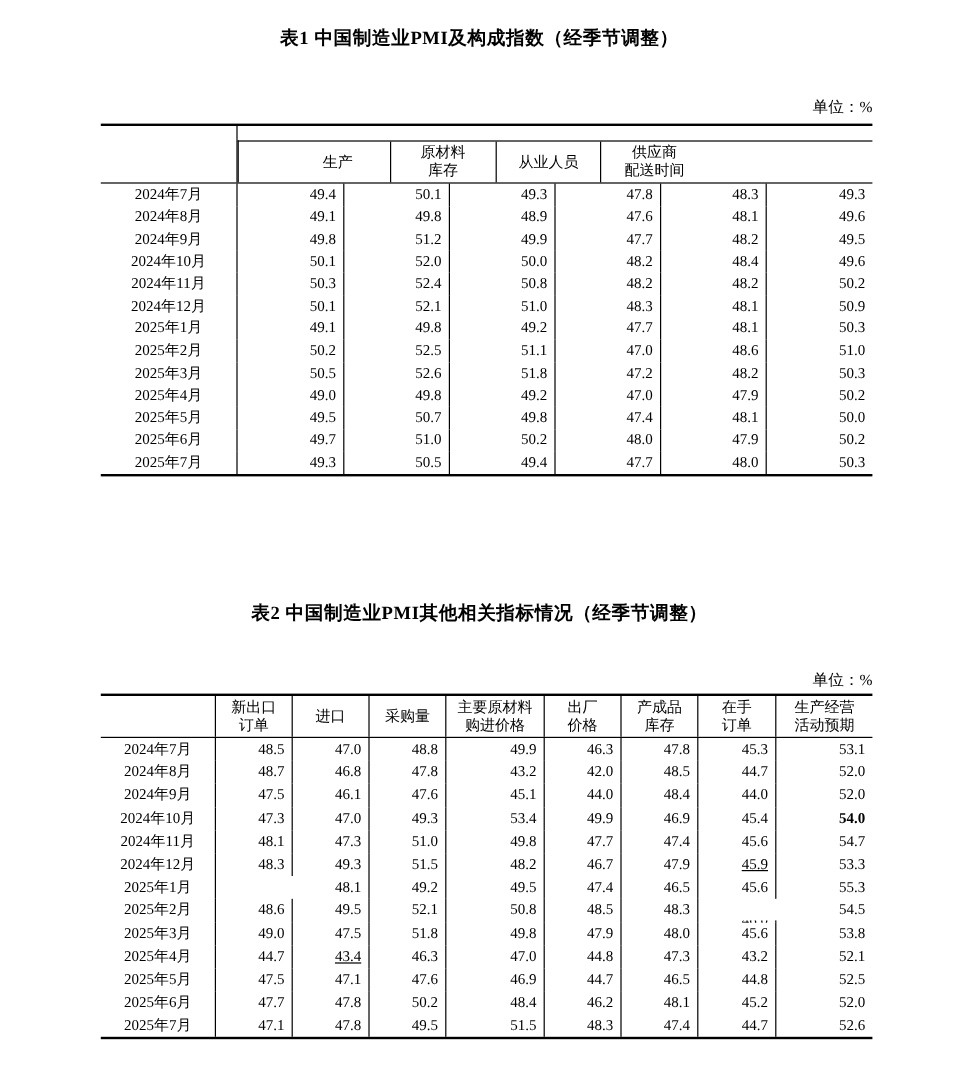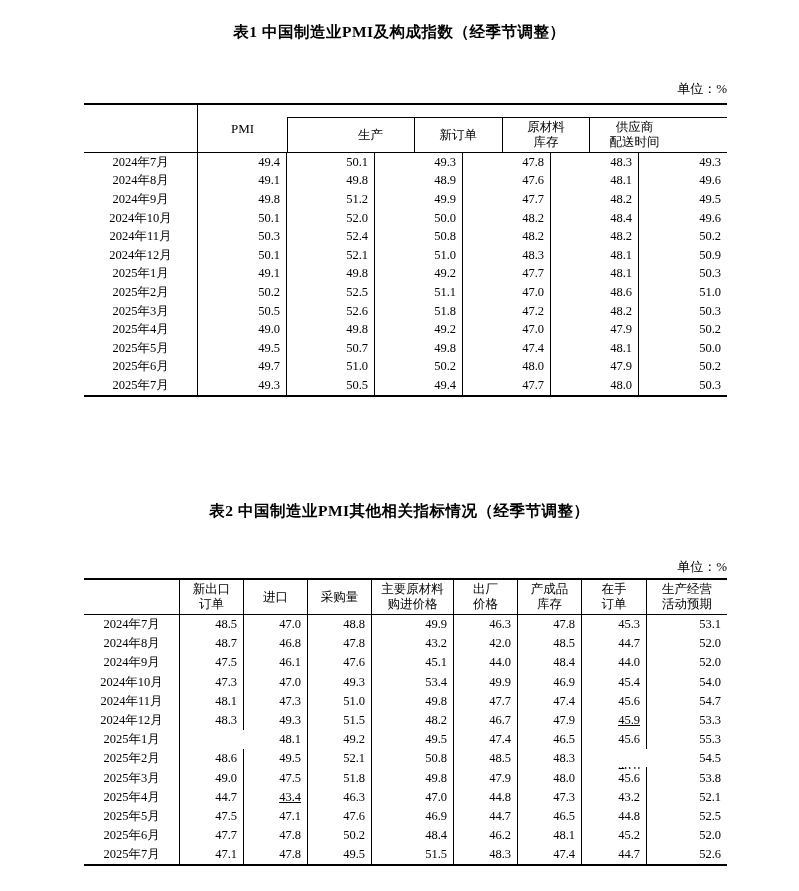--- a/index.html
+++ b/index.html
@@ -62,26 +62,25 @@
 
 <div>
 
   <div class="abs doc-title" style="top:22px">表1 中国制造业PMI及构成指数（经季节调整）</div>
 
   <div class="abs unit-label" style="top:80px">单位：%</div>
 
   <div class="abs tbl t1" style="top:103px">
     <div class="t1head">
       <div class="corner"></div>
-      <div class="pmihc">PMI</div>
       <div class="t1sub">
         <div class="hcell cell">生产</div>
-        <div class="hcell cell">新订单</div>
         <div class="hcell cell">原材料
 库存</div>
+        <div class="hcell cell">从业人员</div>
         <div class="hcell cell last">供应商
 配送时间</div>
       </div>
     </div>
     <div class="rows">
 
         <div class="row">
           <div class="cell lab">2024年7月</div>
         <div class="cell num" style="width: 89px;">49.4</div>
           <div class="cell num" style="width: 88px;">50.1</div>
@@ -275,21 +274,21 @@
 
         <div class="row">
           <div class="cell lab">2024年10月</div>
         <div class="cell num" style="width: 64px;">47.3</div>
           <div class="cell num" style="width: 64px;">47.0</div>
           <div class="cell num" style="width: 64px;">49.3</div>
           <div class="cell num" style="width: 82px;">53.4</div>
           <div class="cell num" style="width: 64px;">49.9</div>
           <div class="cell num" style="width: 64px;">46.9</div>
           <div class="cell num" style="width: 65px;">45.4</div>
-          <div class="cell num last" style="width: 80px;">54.0</div>
+          <div class="cell num last" style="width: 80px; font-weight: bold;">54.0</div>
         </div>
 
         <div class="row">
           <div class="cell lab">2024年11月</div>
         <div class="cell num" style="width: 64px;">48.1</div>
           <div class="cell num" style="width: 64px;">47.3</div>
           <div class="cell num" style="width: 64px;">51.0</div>
           <div class="cell num" style="width: 82px;">49.8</div>
           <div class="cell num" style="width: 64px;">47.7</div>
           <div class="cell num" style="width: 64px;">47.4</div>

